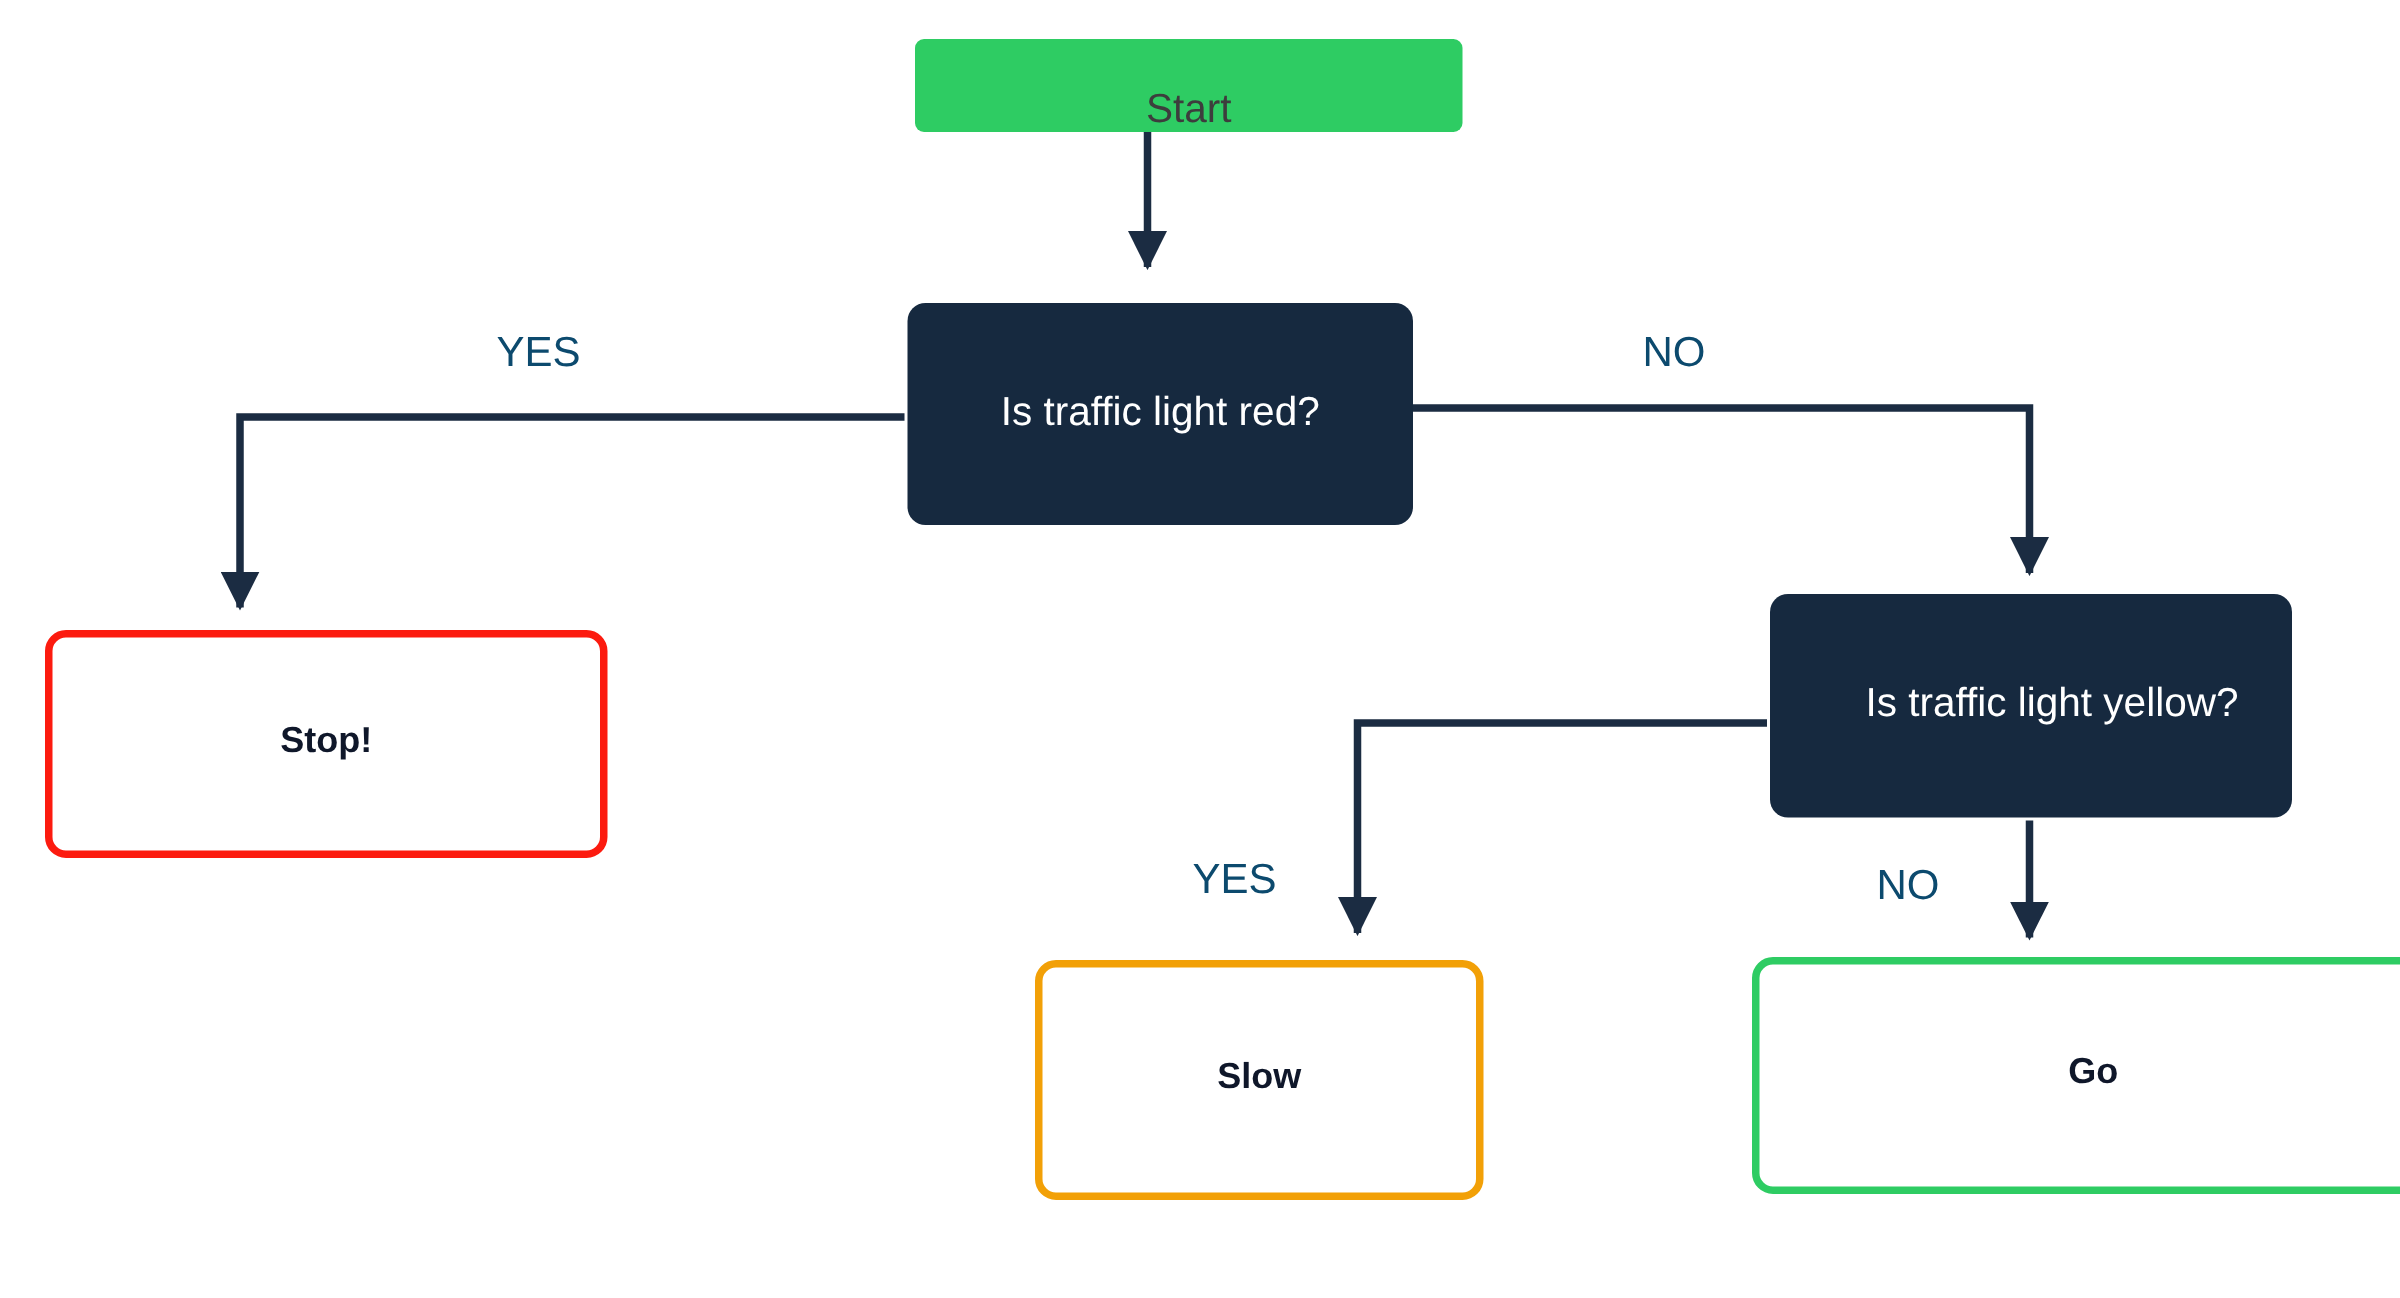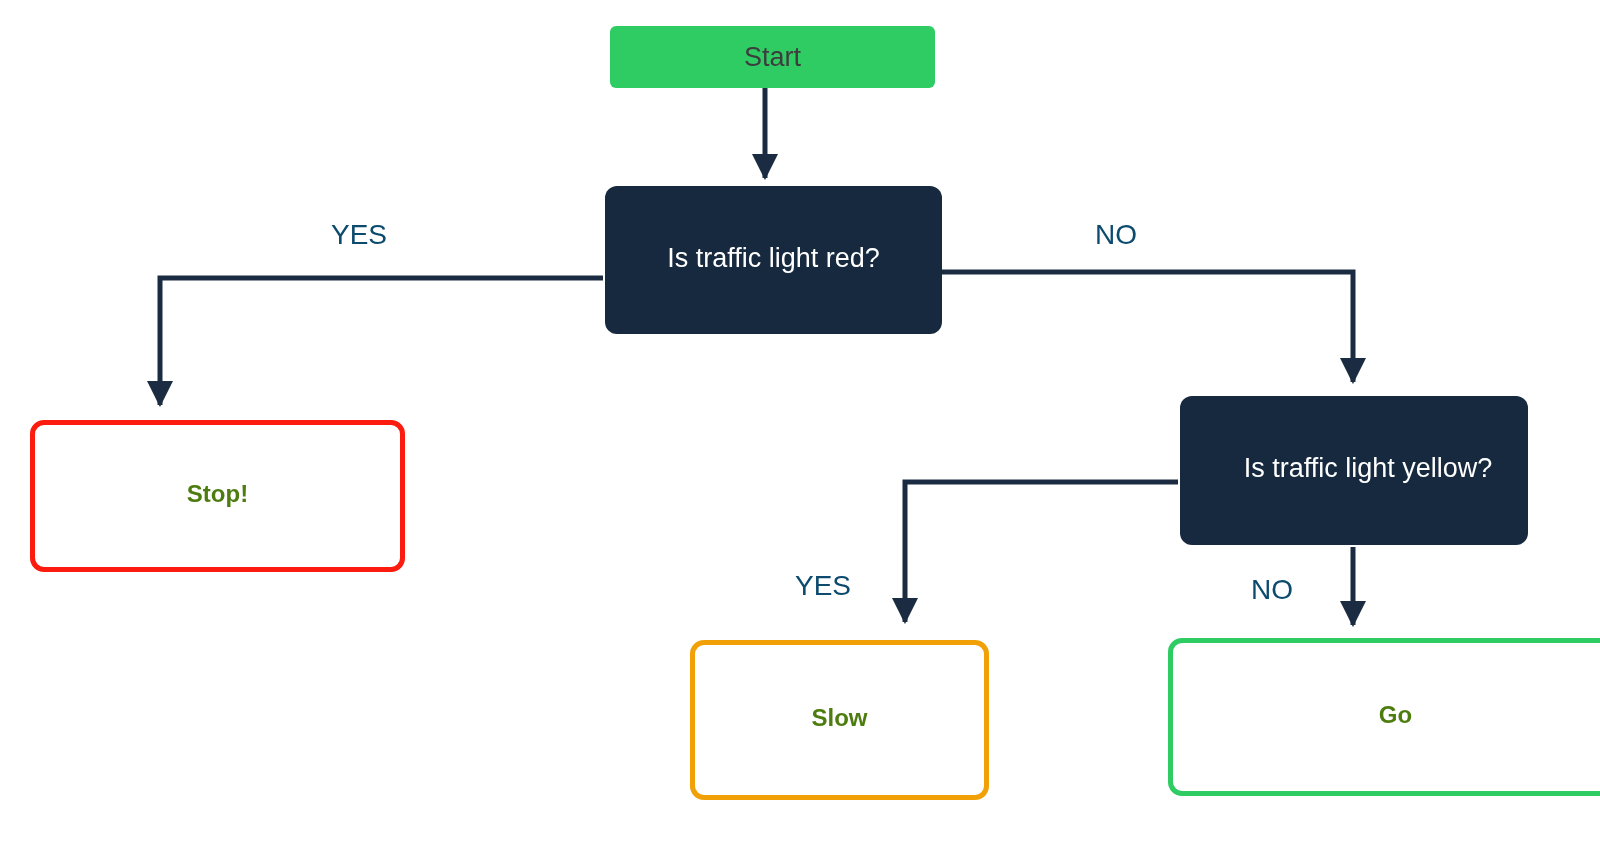--- a/index.html
+++ b/index.html
@@ -76,21 +76,21 @@
   }
 
   
   .node-outcome {
     background: #ffffff;
     border-width: 5px;
     border-style: solid;
     border-radius: 14px;
   }
   .node-outcome .node-label {
-    color: #4d7c0f;
+    color: #0f172a;
     font-size: 24px;
     font-weight: bold;
     text-align: right;
   }
   .node-outcome.outline-red    { border-color: #fc1b0f; }
   .node-outcome.outline-orange { border-color: #f2a007; }
   .node-outcome.outline-green  { border-color: #2ecc63; }
 
   
   .edge-label {
@@ -142,25 +142,25 @@
   </svg>
 
   <span class="edge-label" style="left:331px; top:219px;">YES</span>
 
   <span class="edge-label" style="left:1095px; top:219px;">NO</span>
 
   <span class="edge-label" style="left:795px; top:570px;">YES</span>
 
   <span class="edge-label" style="left:1251px; top:574px;">NO</span>
 
-  <div class="node node-start" style="left:610px; top:26px; width:325px; height:62px;">
+  <div class="node node-start" style="left:610px; top:26px; width:365px; height:62px;align-items:flex-end;">
     <span class="node-label">Start</span>
   </div>
 
-  <div class="node node-decision" style="left:605px; top:186px; width:337px; height:148px;">
+  <div class="node node-decision" style="left:605px; top:202px; width:337px; height:148px;">
     <span class="node-label" style="transform:translateY(-2px);">Is traffic light red?</span>
   </div>
 
   <div class="node node-outcome outline-red" style="left:30px; top:420px; width:375px; height:152px;">
     <span class="node-label" style="transform:translateY(-2px);">Stop!</span>
   </div>
 
   <div class="node node-decision" style="left:1180px; top:396px; width:348px; height:149px;padding-left:28px;">
     <span class="node-label" style="transform:translateY(-2px);">Is traffic light yellow?</span>
   </div>

